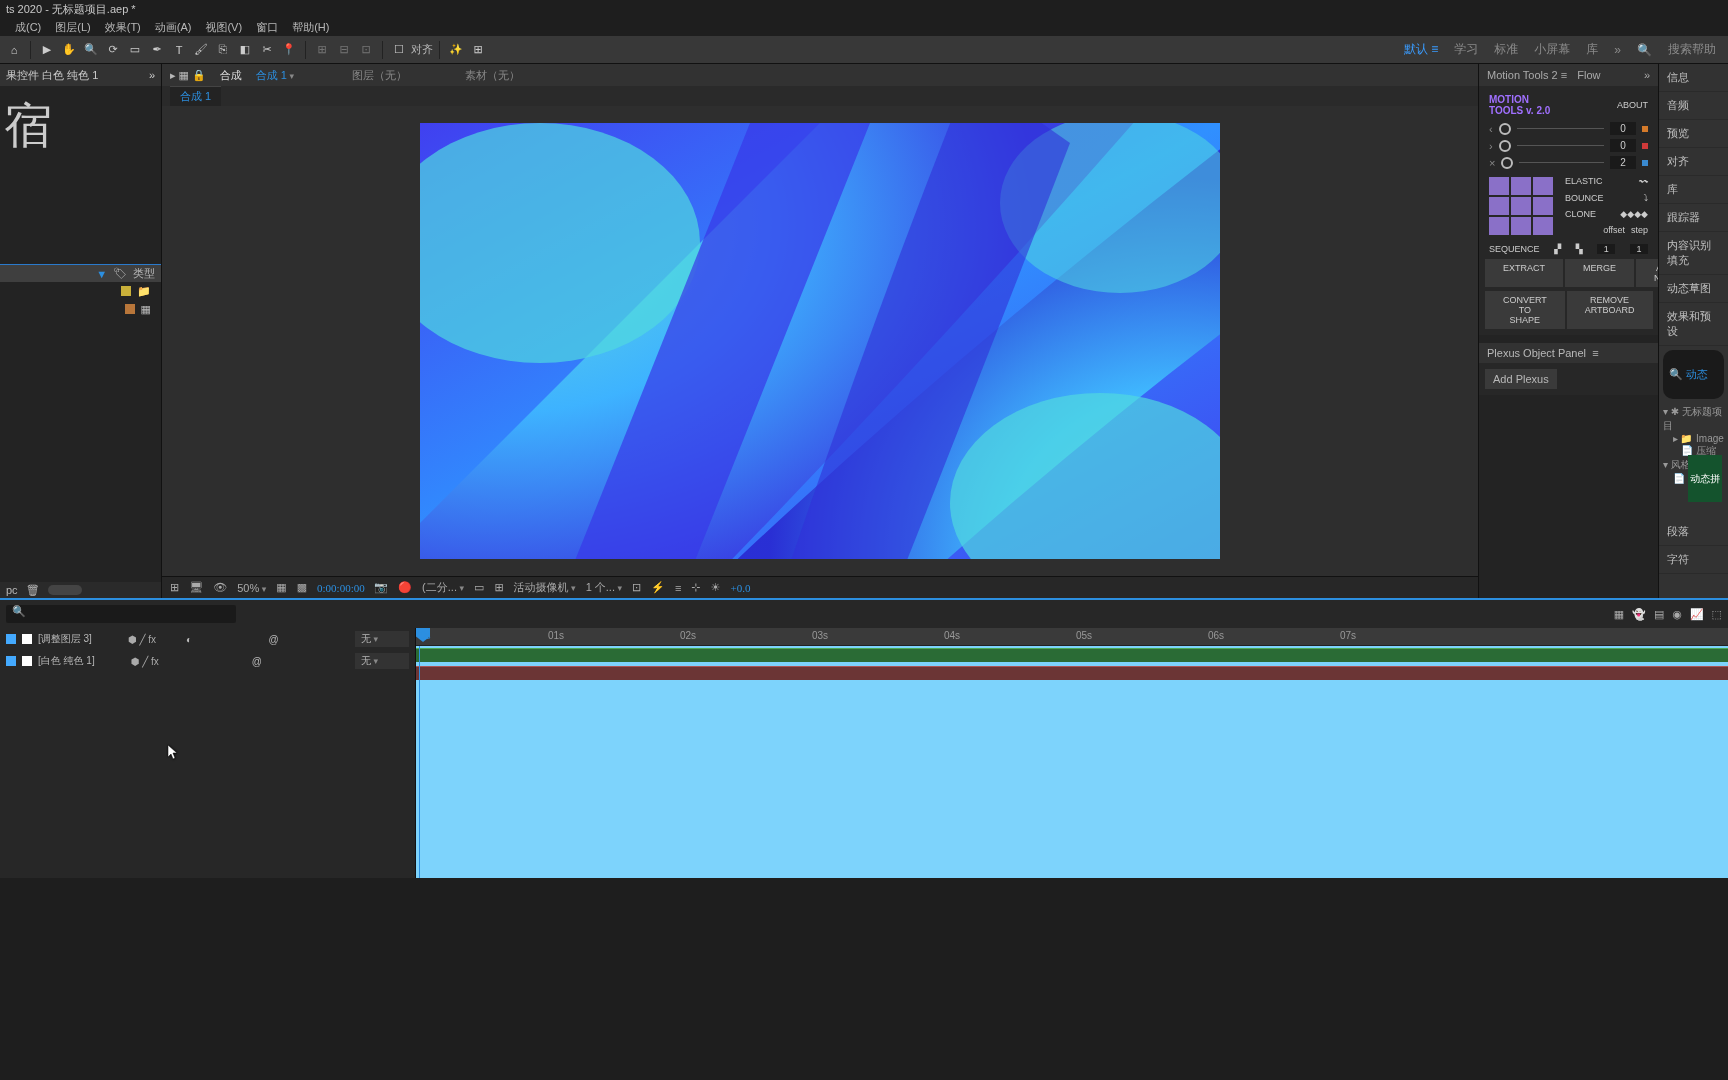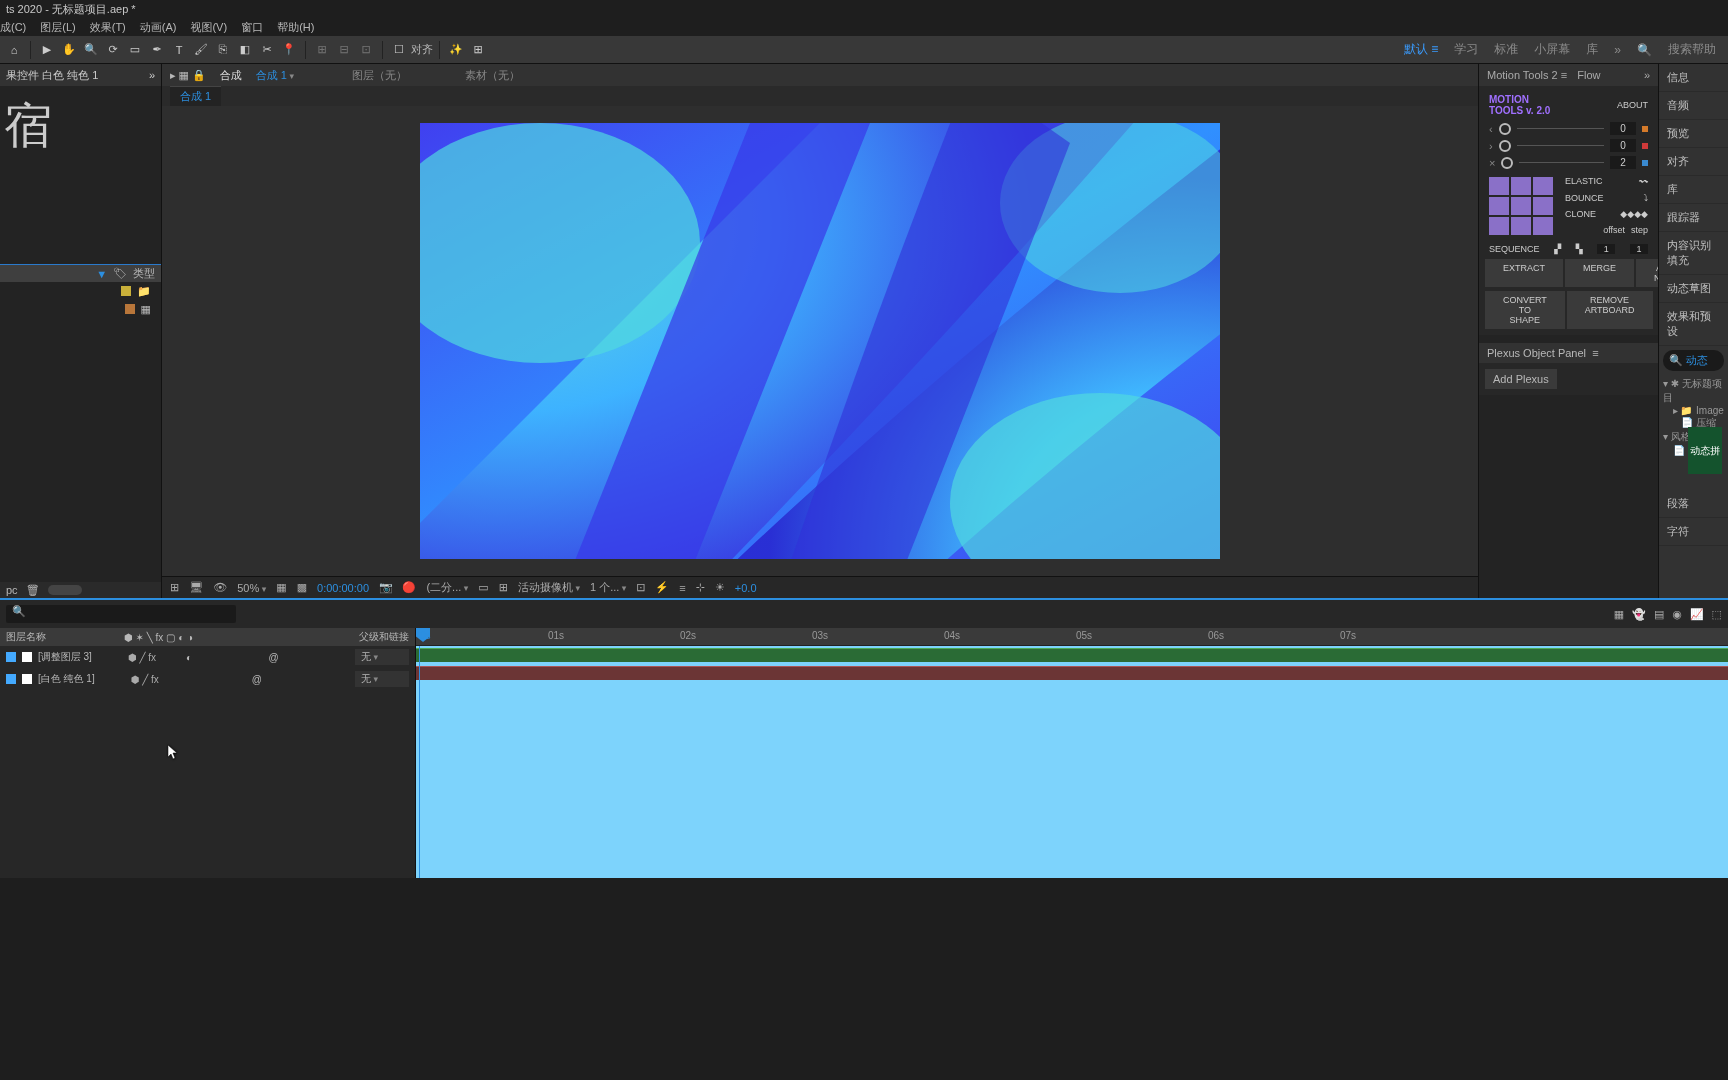--- a/index.html
+++ b/index.html
@@ -1,18 +1,18 @@
 <!DOCTYPE html>
 <html><head>
 <meta charset="utf-8">
 <style>
 * { margin: 0; padding: 0; box-sizing: border-box; font-family: "Microsoft YaHei", sans-serif; }
 body { background: #1e1e1e; color: #b8b8b8; font-size: 11px; overflow: hidden; width: 1728px; height: 1080px; }
 .titlebar { height: 18px; background: #1e1e1e; padding: 2px 6px; color: #c8c8c8; font-size: 11px; }
-.menubar { height: 18px; background: #1e1e1e; padding: 2px 0; display: flex; gap: 14px; }
+.menubar { height: 18px; background: #1e1e1e; padding: 2px 15px; display: flex; gap: 14px; }
 .menubar span { cursor: pointer; }
 .toolbar { height: 28px; background: #383838; display: flex; align-items: center; padding: 0 4px; gap: 2px; border-bottom: 1px solid #111; }
 .toolbar .tbtn { width: 20px; height: 20px; display: flex; align-items: center; justify-content: center; cursor: pointer; color: #ccc; border-radius: 2px; }
 .toolbar .sep { width: 1px; height: 18px; background: #222; margin: 0 4px; }
 .toolbar-right { margin-left: auto; display: flex; gap: 16px; align-items: center; padding-right: 8px; }
 .toolbar-right .wtab { color: #8a8a8a; cursor: pointer; font-size: 12px; }
 .toolbar-right .wtab.active { color: #3a9cff; }
 .main { display: flex; height: 534px; }
 .project-panel { width: 162px; background: #232323; border-right: 1px solid #111; position: relative; }
 .project-header { height: 22px; background: #323232; color: #ccc; padding: 3px 6px; font-size: 11px; display:flex; align-items:center; justify-content:space-between;}
@@ -27,21 +27,21 @@
 .comp-tabs .ctab { color: #888; }
 .comp-tabs .ctab.prim { color:#ddd;}
 .comp-tabs .ctab.sub { color: #2c8fe0; }
 .subtab { height: 20px; background: #2a2a2a; display: flex; align-items: center; padding: 0 8px; }
 .subtab .stab { background:#232323; padding:2px 10px; color:#2c8fe0; border-top:1px solid #444;}
 .viewport-wrap { flex:1; background:#2e2e2e; display:flex; align-items:center; justify-content:center; position:relative; padding:10px; }
 .viewport { width: 800px; height: 436px; background: #3040ff; position: relative; overflow:hidden; }
 .viewport svg { width:100%; height:100%; display:block;}
 .viewer-bar { height: 22px; background:#272727; display:flex; align-items:center; gap:10px; padding:0 8px; color:#aaa; font-size:11px; border-top:1px solid #111;}
 .viewer-bar .vb { cursor:pointer;}
-.viewer-bar .vb.blue { color:#2c8fe0;}
+.viewer-bar .vb.blue { color:#2c8fe0;font-family:Liberation Serif, serif;}
 .right-panels { width: 180px; background:#232323; border-left:1px solid #111; display:flex; flex-direction:column;}
 .right-tabs { height:22px; background:#323232; display:flex; align-items:center; gap:10px; padding:0 8px; font-size:11px;}
 .right-tabs span { color:#aaa;}
 .mtools { background:#272727; padding:4px;}
 .mt-head { display:flex; justify-content:space-between; align-items:center; padding:4px 6px;}
 .mt-logo { color:#a070ff; font-size:10px; font-weight:bold; line-height:1.1;}
 .slider-row { display:flex; align-items:center; gap:6px; padding:2px 6px;}
 .slider-row .knob { width:12px; height:12px; border:2px solid #bbb; border-radius:50%;}
 .slider-row .track { flex:1; height:1px; background:#555;}
 .slider-row .val { width:26px; text-align:center; background:#1a1a1a; padding:1px 0; color:#ccc; font-size:10px;}
@@ -52,21 +52,21 @@
 .anchor-grid { display:grid; grid-template-columns:repeat(3,20px); grid-template-rows:repeat(3,18px); gap:2px; padding:6px;}
 .anchor-grid div { background:#8a70c8;}
 .mt-section { display:flex; justify-content:space-between; padding:3px 6px; color:#ccc; font-size:9px; align-items:center;}
 .mt-btn-row { display:flex; gap:2px; padding:2px;}
 .mt-btn { flex:1; background:#3a3a3a; text-align:center; padding:4px 18px; font-size:9px; color:#ccc; cursor:pointer;}
 .plexus-panel { margin-top:8px; background:#272727;}
 .plexus-head { padding:4px 8px; background:#323232; font-size:11px;}
 .plexus-btn { margin:6px; padding:4px 8px; background:#3a3a3a; display:inline-block; cursor:pointer; font-size:11px;}
 .side-tabs { width: 70px; background:#323232; border-left:1px solid #111;}
 .side-tabs .stab { padding:6px 8px; color:#c0c0c0; font-size:11px; cursor:pointer; border-bottom:1px solid #2a2a2a;}
-.side-tabs .search { padding:3px 6px; background:#1a1a1a; margin:4px; border-radius:10px; color:#2c8fe0; font-size:11px;}
+.side-tabs .search { padding:17px 6px; background:#1a1a1a; margin:4px; border-radius:10px; color:#2c8fe0; font-size:11px;}
 .side-tabs .tree { padding:2px 4px; font-size:10px; color:#999;}
 .side-tabs .tree .hl { background:#14532d; color:#fff; padding:18px 2px;}
 .timeline { height: 280px; background:#232323; border-top:2px solid #2c8fe0; display:flex; flex-direction:column;}
 .tl-top { height:28px; background:#272727; display:flex; align-items:center; padding:0 6px;}
 .tl-search { width:230px; height:18px; background:#1a1a1a; border-radius:2px; margin-right:auto; padding:0 6px; color:#666;}
 .tl-icons { display:flex; gap:8px;}
 .tl-icons span { cursor:pointer; color:#aaa;}
 .tl-body { flex:1; display:flex;}
 .tl-left { width:416px; background:#272727; border-right:1px solid #111;}
 .tl-cols { height:18px; background:#3a3a3a; display:flex; align-items:center; padding:0 6px; font-size:10px; gap:8px;}
@@ -358,25 +358,20 @@
       <span>▦</span>
       <span>👻</span>
       <span>▤</span>
       <span>◉</span>
       <span>📈</span>
       <span>⬚</span>
     </div>
   </div>
   <div class="tl-body">
     <div class="tl-left">
-      <div class="tl-cols">
-        <span style="width:110px">图层名称</span>
-        <span>⬢ ✶ ╲ fx ▢ ◐ ◑</span>
-        <span style="margin-left:auto">父级和链接</span>
-      </div>
       <div class="tl-row">
         <div class="eye"></div>
         <div class="sw" style="background:#fff"></div>
         <span>[调整图层 3]</span>
         <span style="margin-left:30px;color:#aaa">⬢  ╱ fx</span>
         <span style="margin-left:24px">◐</span>
         <span style="margin-left:auto">@</span>
         <span class="parent dd">无</span>
       </div>
       <div class="tl-row">

